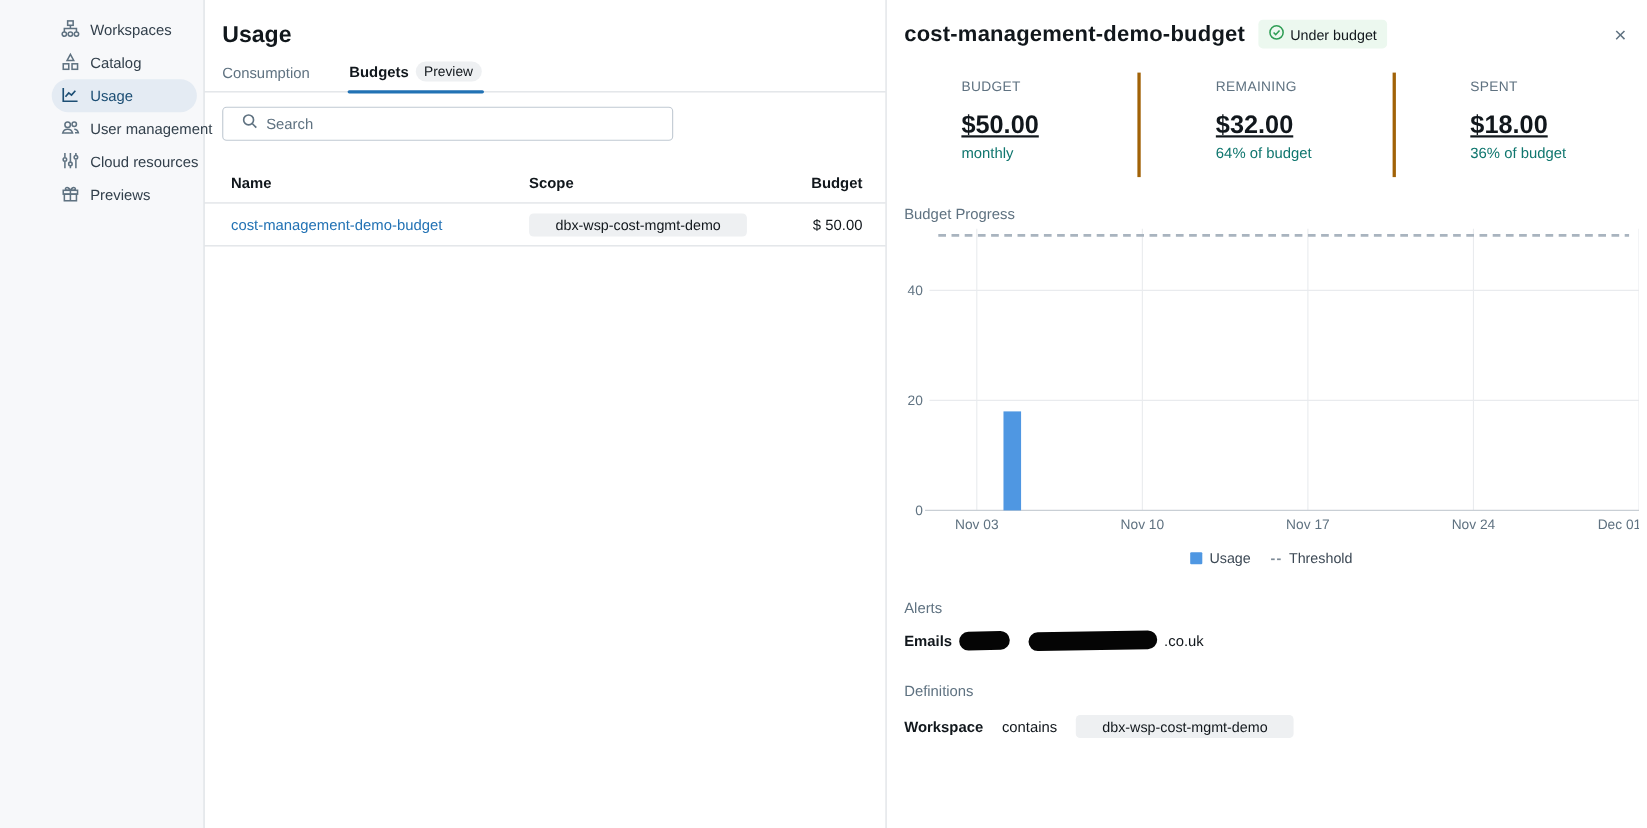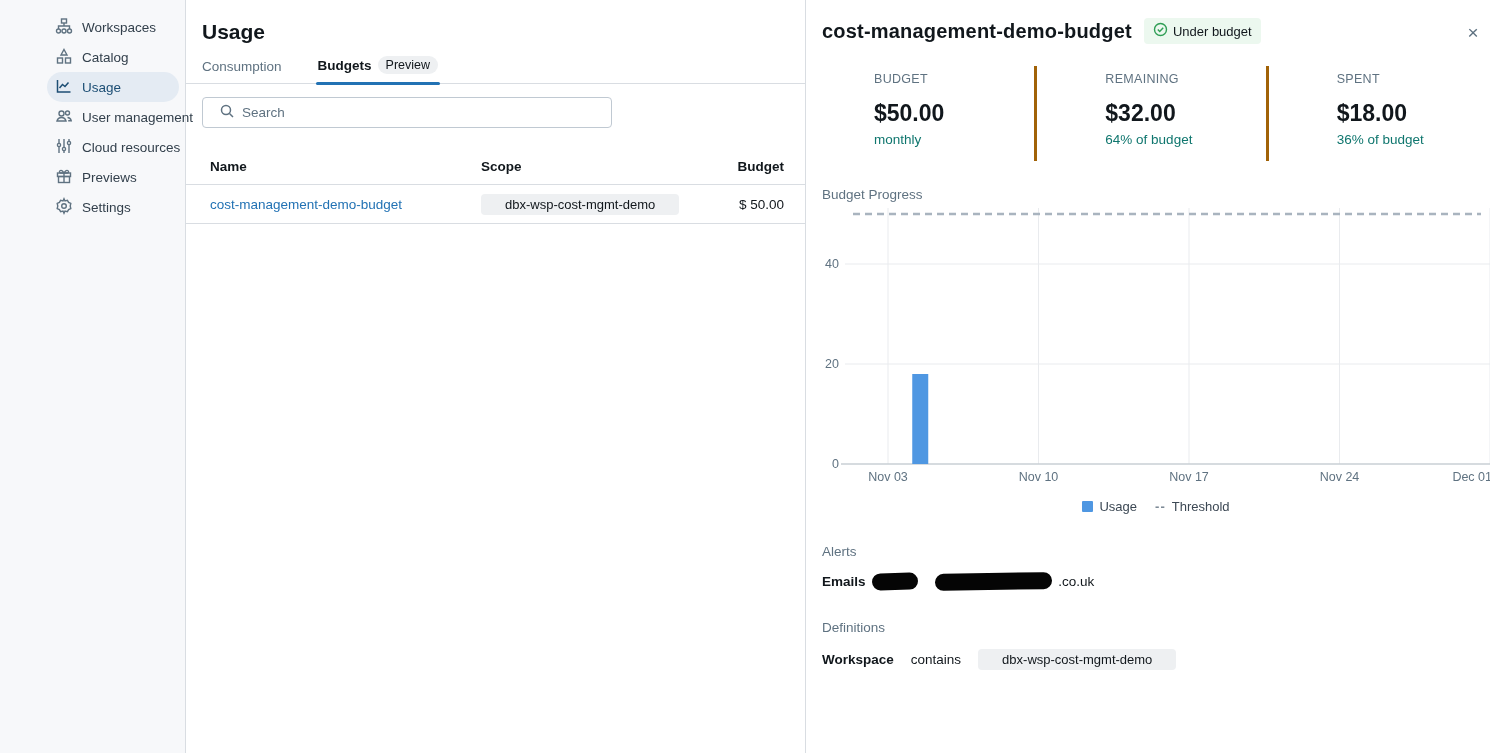--- a/index.html
+++ b/index.html
@@ -47,21 +47,21 @@
   .close-x { position:absolute; top:22px; right:13px; width:22px; height:22px; color:#5f7281;
     font-size:19px; line-height:22px; text-align:center; cursor:pointer; }
   .panel-head { display:flex; align-items:center; gap:12px; padding:18px 40px 0 16px; }
   .panel-title { font-size:20px; font-weight:700; letter-spacing:.2px; }
   .status-badge { display:inline-flex; align-items:center; gap:5px; background:#ecf8ef;
     border-radius:4px; padding:4px 9px; font-size:13px; color:#11171c; }
   .stats { display:flex; margin-top:22px; }
   .stat { flex:1; padding:6px 0 14px 68px; }
   .stat + .stat { border-left:3px solid #a16207; }
   .stat .s-label { font-size:12.5px; color:#5f7281; letter-spacing:.3px; }
-  .stat .s-value { font-size:23px; font-weight:700; margin-top:14px; }
+  .stat .s-value { font-size:23px; font-weight:700; margin-top:14px;text-decoration:underline; }
   .stat .s-sub { font-size:13.5px; color:#0f766e; margin-top:5px; }
   .chart-wrap { margin:26px 7px 0 16px; }
   .chart-title { font-size:13.5px; color:#5f7281; }
   .legend { display:flex; justify-content:center; gap:18px; margin-top:8px; font-size:13px; color:#3c4854; }
   .legend .li { display:flex; align-items:center; gap:6px; cursor:pointer; }
   .legend .sq { width:11px; height:11px; background:#4f97e2; border-radius:1px; }
   .legend .dash { color:#7d8a96; font-weight:700; letter-spacing:1px; }
   .section-h { font-size:13.5px; color:#5f7281; margin:30px 0 0 16px; }
   .alerts-row { margin:14px 0 0 16px; font-size:13.5px; display:flex; align-items:center; gap:6px; }
   .bold { font-weight:700; }
@@ -121,27 +121,20 @@
           </svg></span>
       <span class="lbl">Cloud resources</span>
     </div>
     <div class="side-item">
       <span><svg width="18" height="18" viewBox="0 0 18 18" fill="none" stroke="#5f7281" stroke-width="1.4">
             <rect x="2.5" y="6" width="13" height="3.5"></rect>
             <rect x="3.5" y="9.5" width="11" height="6"></rect>
             <path d="M9 6v9.5M6 6C4.5 6 4 4.5 5 3.7 6 3 7.5 3.5 9 6c1.5-2.5 3-3 4-2.3 1 .8.5 2.3-1 2.3z"></path>
           </svg></span>
       <span class="lbl">Previews</span>
-    </div>
-    <div class="side-item">
-      <span><svg width="18" height="18" viewBox="0 0 18 18" fill="none" stroke="#5f7281" stroke-width="1.4">
-            <circle cx="9" cy="9" r="2.3"></circle>
-            <path d="M9 1.8l1 2.2 2.4-.6 1.2 2 2.2 1-.6 2.6.6 2.6-2.2 1-1.2 2-2.4-.6-1 2.2-1-2.2-2.4.6-1.2-2-2.2-1 .6-2.6-.6-2.6 2.2-1 1.2-2 2.4.6z"></path>
-          </svg></span>
-      <span class="lbl">Settings</span>
     </div>
   </nav>
 
   <section class="middle">
     <h1 class="page-title">Usage</h1>
     <div class="tabbar">
       <div class="tab">
         <span>Consumption</span>
       </div>
       <div class="tab active">

